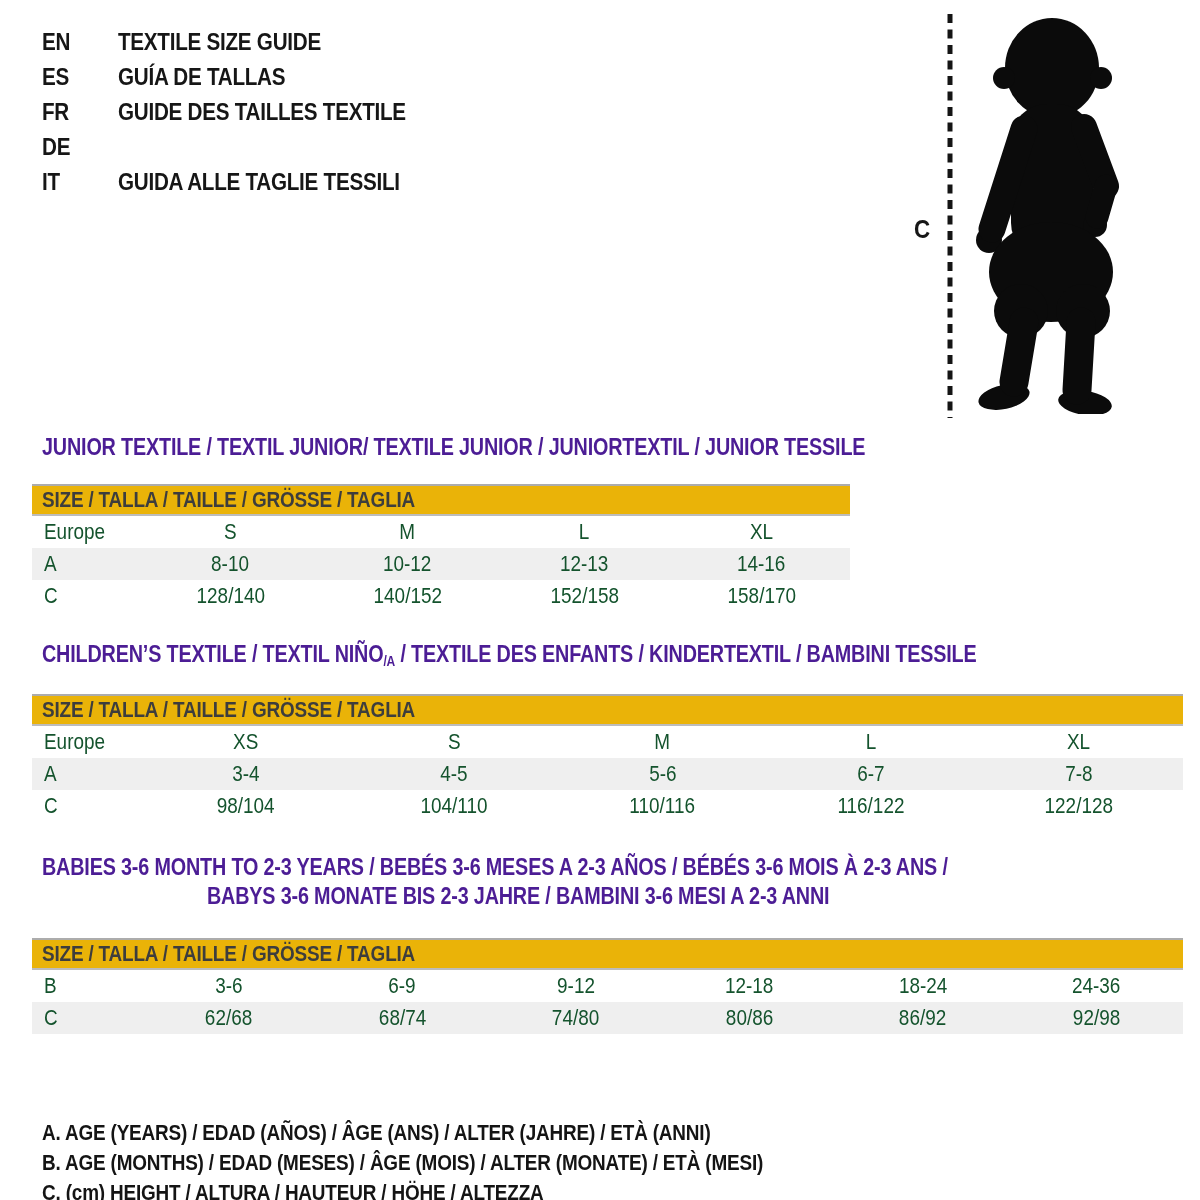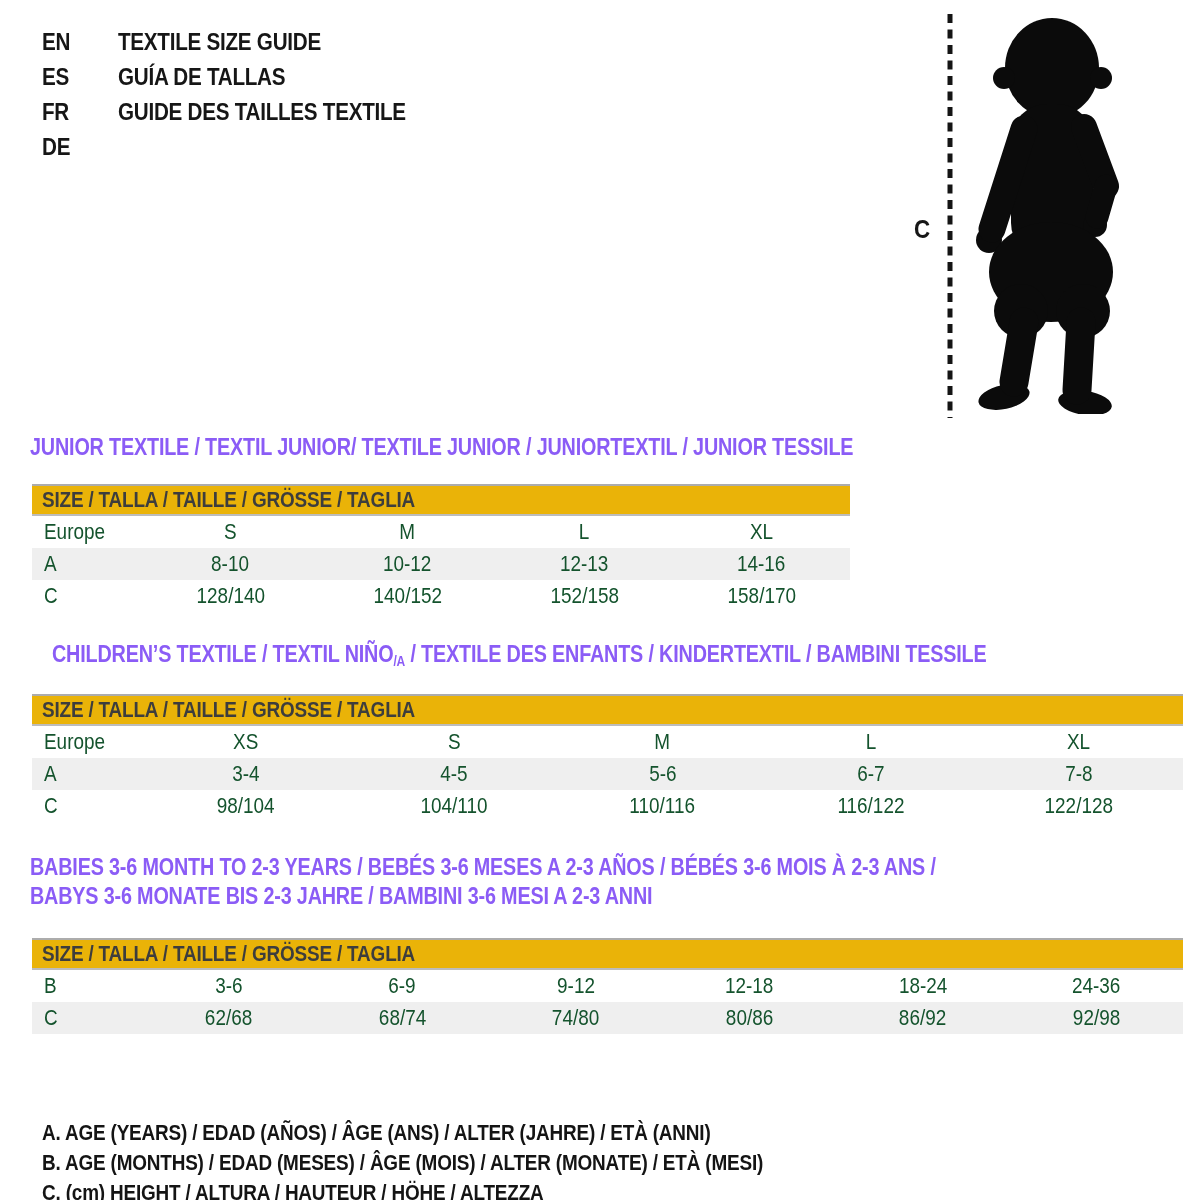--- a/index.html
+++ b/index.html
@@ -22,23 +22,23 @@
   .lang-code  { width:76px; font-size:24px; font-weight:bold; letter-spacing:-.3px; }
   .lang-title { font-size:24px; font-weight:bold; letter-spacing:-.3px; }
 
   
   .figure { position:absolute; left:900px; top:0; width:280px; height:432px; }
   .dashline { position:absolute; left:42px; top:8px; }
   .c-label { position:absolute; left:14px; top:214px; font-size:26px; font-weight:bold; }
   .toddler { position:absolute; left:64px; top:14px; }
 
   
-  .sec-title { position:absolute; left:30px; font-size:23px; font-weight:bold; letter-spacing:-.2px; color:#8b5cf6; }
+  .sec-title { position:absolute; left:42px; font-size:23px; font-weight:bold; letter-spacing:-.2px; color:#4c1d95;text-align:center; }
   .title-junior   { top:434px; }
-  .title-children { top:641px;margin-left:22px; }
+  .title-children { top:641px; }
   .title-babies   { top:853px; line-height:29px; }
   .subsm { font-size:14px; position:relative; top:4px; font-weight:bold; }
 
   
   .size-table { position:absolute; left:32px; }
   .t-junior   { top:484px; width:818px; }
   .t-children { top:694px; width:1151px; }
   .t-babies   { top:938px; width:1151px; }
 
   .band {
@@ -71,20 +71,24 @@
   <div class="lang-row">
     <span class="lang-code"><span class="cx">ES</span></span>
     <span class="lang-title"><span class="cx">GUÍA DE TALLAS</span></span>
   </div>
   <div class="lang-row">
     <span class="lang-code"><span class="cx">FR</span></span>
     <span class="lang-title"><span class="cx">GUIDE DES TAILLES TEXTILE</span></span>
   </div>
   <div class="lang-row">
     <span class="lang-code"><span class="cx">DE</span></span>
+  </div>
+  <div class="lang-row">
+    <span class="lang-code"><span class="cx">IT</span></span>
+    <span class="lang-title"><span class="cx">GUIDA ALLE TAGLIE TESSILI</span></span>
   </div>
 </div>
 
 <div class="figure">
   <svg class="dashline" width="16" height="416" viewBox="0 0 16 416">
     <line x1="8" y1="6" x2="8" y2="410" stroke="#141414" stroke-width="5" stroke-dasharray="9 6.5"></line>
   </svg>
   <span class="c-label"><span class="cx">C</span></span>
   <svg class="toddler" width="170" height="400" viewBox="0 0 170 400">
     <g fill="#0b0b0b" stroke="none">

